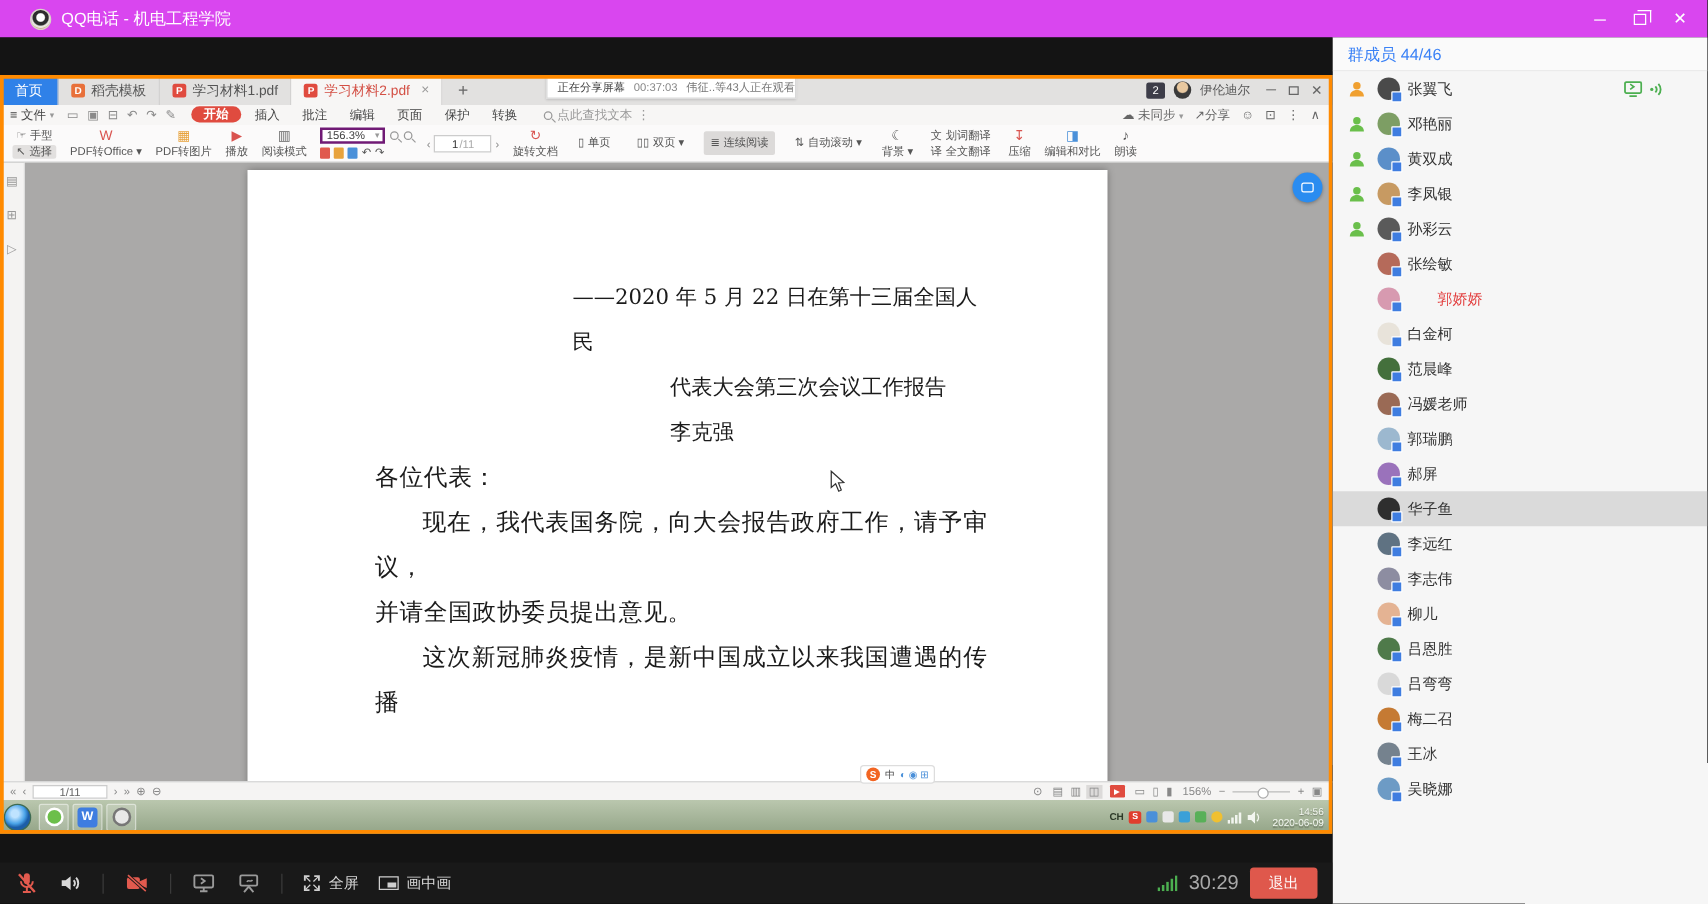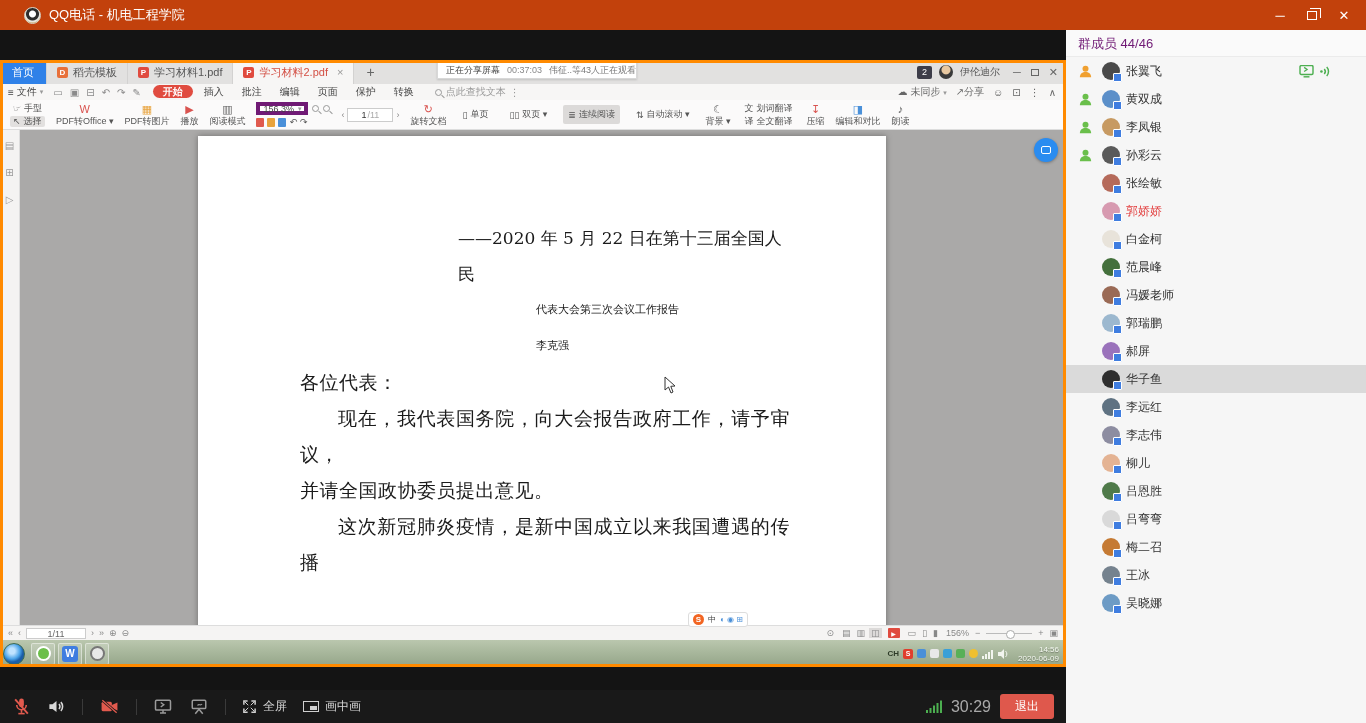--- a/index.html
+++ b/index.html
@@ -1,21 +1,21 @@
 <!DOCTYPE html>
 <html><head>
 <meta charset="utf-8">
 <style>
   * { margin:0; padding:0; box-sizing:border-box; }
   html,body { width:1366px; height:723px; overflow:hidden; background:#000;
     font-family:"Liberation Sans","DejaVu Sans",sans-serif; }
   .app { position:relative; width:1366px; height:723px; }
 
   
-  .titlebar { height:30px; background:#c2410c; display:flex; align-items:center; padding:0 8px; }
+  .titlebar { height:30px; background:#d946ef; display:flex; align-items:center; padding:0 8px; }
   .qq-cam { width:17px; height:17px; border-radius:50%; margin:0 8px 0 16px;
     background:radial-gradient(circle at 50% 40%, #fff 0 3px, #2d2d2d 4px 6px, #e8e6e0 7px 8px, #c8a355 9px);
     border:1px solid #d8d4c8; }
   .tb-title { color:#fff; font-size:13px; }
   .tb-controls { margin-left:auto; display:flex; align-items:center; gap:4px; }
   .tb-btn { width:28px; height:22px; color:#fff; font-size:13px; display:flex; align-items:center; justify-content:center; cursor:default; }
   .restore-ico { position:relative; width:10px; height:9px; border:1px solid #fff; background:transparent; display:inline-block; }
   .restore-ico::before { content:""; position:absolute; left:2px; top:-4px; width:10px; height:9px; border:1px solid #fff; border-bottom:none; border-left:none; }
 
   .main { display:flex; height:693px; }
@@ -60,41 +60,41 @@
   
   .toolbar { height:30px; background:#fbfafa; border-bottom:1px solid #ddd; display:flex; align-items:center; padding:0 10px; gap:11px; color:#555; }
   .ti-big { display:flex; flex-direction:column; align-items:center; line-height:1; gap:2px; }
   .ti-big .g { font-size:11px; }
   .ti-big .l { font-size:9px; white-space:nowrap; }
   .ti-stack { display:flex; flex-direction:column; gap:2px; }
   .ti-stack .r { display:flex; align-items:center; gap:3px; font-size:9px; line-height:11px; padding:0 3px; white-space:nowrap; }
   .ti-stack .r.sel { background:#e2e0df; border-radius:2px; }
   .ti-zoom { display:flex; flex-direction:column; gap:2px; }
   .zoombox { display:flex; align-items:center; gap:4px; }
-  .zoombox .zb { width:52px; height:13px; background:#fff; border:4px solid #701a75; font-size:9px; display:flex; align-items:center; justify-content:space-between; padding:0 3px; color:#444; }
+  .zoombox .zb { width:52px; height:13px; background:#fff; border:2px solid #701a75; font-size:9px; display:flex; align-items:center; justify-content:space-between; padding:0 3px; color:#444; }
   .minis { display:flex; gap:3px; align-items:center; font-size:9px; }
   .mini-sq { width:8px; height:9px; border-radius:1px; }
   .ti-pager { display:flex; align-items:center; gap:3px; font-size:9px; color:#888; }
   .pagebox { width:46px; height:14px; background:#fff; border:1px solid #ccc; font-size:9px; display:flex; align-items:center; justify-content:center; gap:1px; }
   .pagebox .cur { color:#333; } .pagebox .tot { color:#aaa; }
   .ti-chip { display:flex; align-items:center; gap:3px; font-size:9px; padding:3px 5px; border-radius:2px; white-space:nowrap; }
   .ti-chip.sel { background:#dcdad9; }
   .caret { font-size:7px; color:#999; }
 
   
   .pdf-content { position:relative; height:495px; background:#aaa9a8; overflow:hidden; }
   .pdf-sidebar { position:absolute; left:0; top:0; bottom:0; width:20px; background:#f4f3f2; border-right:1px solid #ddd;
     display:flex; flex-direction:column; align-items:center; padding-top:10px; gap:16px; color:#999; font-size:10px; z-index:5; }
   .doc-page { position:absolute; left:198px; top:6px; width:688px; height:640px; background:#fff;
     box-shadow:0 0 6px rgba(0,0,0,.35); padding:84px 96px 0 102px; color:#1b1b1b; }
   .doc-line { font-family:"DejaVu Serif","Liberation Serif",serif; }
   .doc-line.title { font-family:"Liberation Sans","DejaVu Sans",sans-serif; font-weight:bold; font-size:30px;
     letter-spacing:5px; text-align:center; line-height:40px; margin-bottom:20px; }
   .doc-line.subtitle-1 { font-size:17px; line-height:36px; margin-left:158px; }
-  .doc-line.subtitle-2, .doc-line.author { font-size:11px; line-height:36px; margin-left:236px; }
+  .doc-line.subtitle-2, .doc-line.author { font-size:17px; line-height:36px; margin-left:236px; }
   .doc-line.body { font-size:19px; line-height:36px; letter-spacing:0.5px; text-align:justify; }
   .doc-line.body-indent { font-size:19px; line-height:36px; letter-spacing:0.5px; text-indent:2em; text-align:justify; }
   .assist-btn { position:absolute; right:8px; top:8px; width:24px; height:24px; border-radius:50%; background:#2a8cf0;
     display:flex; align-items:center; justify-content:center; z-index:6; box-shadow:0 1px 3px rgba(0,0,0,.3); }
   .assist-btn span { width:10px; height:8px; border:1px solid #fff; border-radius:2px; display:block; }
   .cursor { position:absolute; left:664px; top:246px; z-index:8; }
 
   
   .pdf-statusbar { height:15px; background:#f5f4f3; border-top:1px solid #ddd; display:flex; align-items:center;
     padding:0 8px; font-size:9px; color:#888; position:relative; }
@@ -134,28 +134,28 @@
   .cb-div { width:1px; height:16px; background:#3a3a3a; }
   .cb-lab { display:flex; align-items:center; gap:6px; color:#d8d8d8; font-size:12px; }
   .pip-ico { position:relative; width:16px; height:11px; border:1px solid #cfcfcf; display:inline-block; }
   .pip-ico::after { content:""; position:absolute; right:1px; bottom:1px; width:7px; height:4px; background:#cfcfcf; }
   .cb-right { margin-left:auto; display:flex; align-items:center; gap:9px; }
   .cb-timer { color:#a9a9a9; font-size:16px; }
   .exit-btn { background:#df584c; color:#fff; font-size:12px; border-radius:3px; padding:4px 15px; }
 
   
   .member-panel { width:300px; height:693px; background:#f6f6f6; overflow:hidden; }
-  .mp-header { height:27px; line-height:27px; padding-left:12px; font-size:13px; color:#701a75; background:#fafafa; border-bottom:1px solid #ebebeb; }
+  .mp-header { height:27px; line-height:27px; padding-left:12px; font-size:13px; color:#3b82f6; background:#fafafa; border-bottom:1px solid #ebebeb; }
   .m-row { height:28px; display:flex; align-items:center; padding-left:12px; }
   .m-row.selected { background:#dadada; }
   .m-presence { width:24px; display:flex; align-items:center; }
   .m-avatar { position:relative; width:18px; height:18px; border-radius:50%; margin-right:6px; flex:none; }
   .m-avatar::after { content:""; position:absolute; right:-2px; bottom:-2px; width:7px; height:7px; background:#3f7de0; border:1px solid #fff; border-radius:1px; }
   .m-name { font-size:12px; color:#333; }
-  .m-name.red { color:#e23c3c; }
+  .m-name.red { color:#e23c3c;margin-left:24px; }
   .m-share { margin-left:auto; margin-right:34px; display:flex; align-items:center; gap:5px; }
 </style>
 </head>
 <body>
 
 <div class="app">
 
   <div class="titlebar">
     <span class="qq-cam"></span>
     <span class="tb-title">QQ电话 - 机电工程学院</span>
@@ -539,40 +539,50 @@
               </svg>
             </span>
           </div>
           <div class="m-row">
             <span class="m-presence">
               <svg width="15" height="15" viewBox="0 0 16 16">
                 <circle cx="8" cy="5" r="3.2" fill="#6abf4b"></circle>
                 <path d="M2 14c0-3.5 2.7-5.5 6-5.5s6 2 6 5.5z" fill="#6abf4b"></path>
               </svg>
             </span>
-            <span class="m-avatar" style="background: rgb(91, 143, 201);"></span>
-            <span class="m-name">黄双成</span>
+            <span class="m-avatar" style="background: rgb(125, 158, 100);"></span>
+            <span class="m-name">邓艳丽</span>
           </div>
           <div class="m-row">
             <span class="m-presence">
               <svg width="15" height="15" viewBox="0 0 16 16">
                 <circle cx="8" cy="5" r="3.2" fill="#6abf4b"></circle>
                 <path d="M2 14c0-3.5 2.7-5.5 6-5.5s6 2 6 5.5z" fill="#6abf4b"></path>
               </svg>
             </span>
-            <span class="m-avatar" style="background: rgb(199, 154, 98);"></span>
-            <span class="m-name">李凤银</span>
+            <span class="m-avatar" style="background: rgb(91, 143, 201);"></span>
+            <span class="m-name">黄双成</span>
           </div>
           <div class="m-row">
             <span class="m-presence">
               <svg width="15" height="15" viewBox="0 0 16 16">
                 <circle cx="8" cy="5" r="3.2" fill="#6abf4b"></circle>
                 <path d="M2 14c0-3.5 2.7-5.5 6-5.5s6 2 6 5.5z" fill="#6abf4b"></path>
               </svg>
             </span>
+            <span class="m-avatar" style="background: rgb(199, 154, 98);"></span>
+            <span class="m-name">李凤银</span>
+          </div>
+          <div class="m-row">
+            <span class="m-presence">
+              <svg width="15" height="15" viewBox="0 0 16 16">
+                <circle cx="8" cy="5" r="3.2" fill="#6abf4b"></circle>
+                <path d="M2 14c0-3.5 2.7-5.5 6-5.5s6 2 6 5.5z" fill="#6abf4b"></path>
+              </svg>
+            </span>
             <span class="m-avatar" style="background: rgb(90, 90, 90);"></span>
             <span class="m-name">孙彩云</span>
           </div>
           <div class="m-row">
             <span class="m-presence"></span>
             <span class="m-avatar" style="background: rgb(181, 106, 90);"></span>
             <span class="m-name">张绘敏</span>
           </div>
           <div class="m-row">
             <span class="m-presence"></span>

